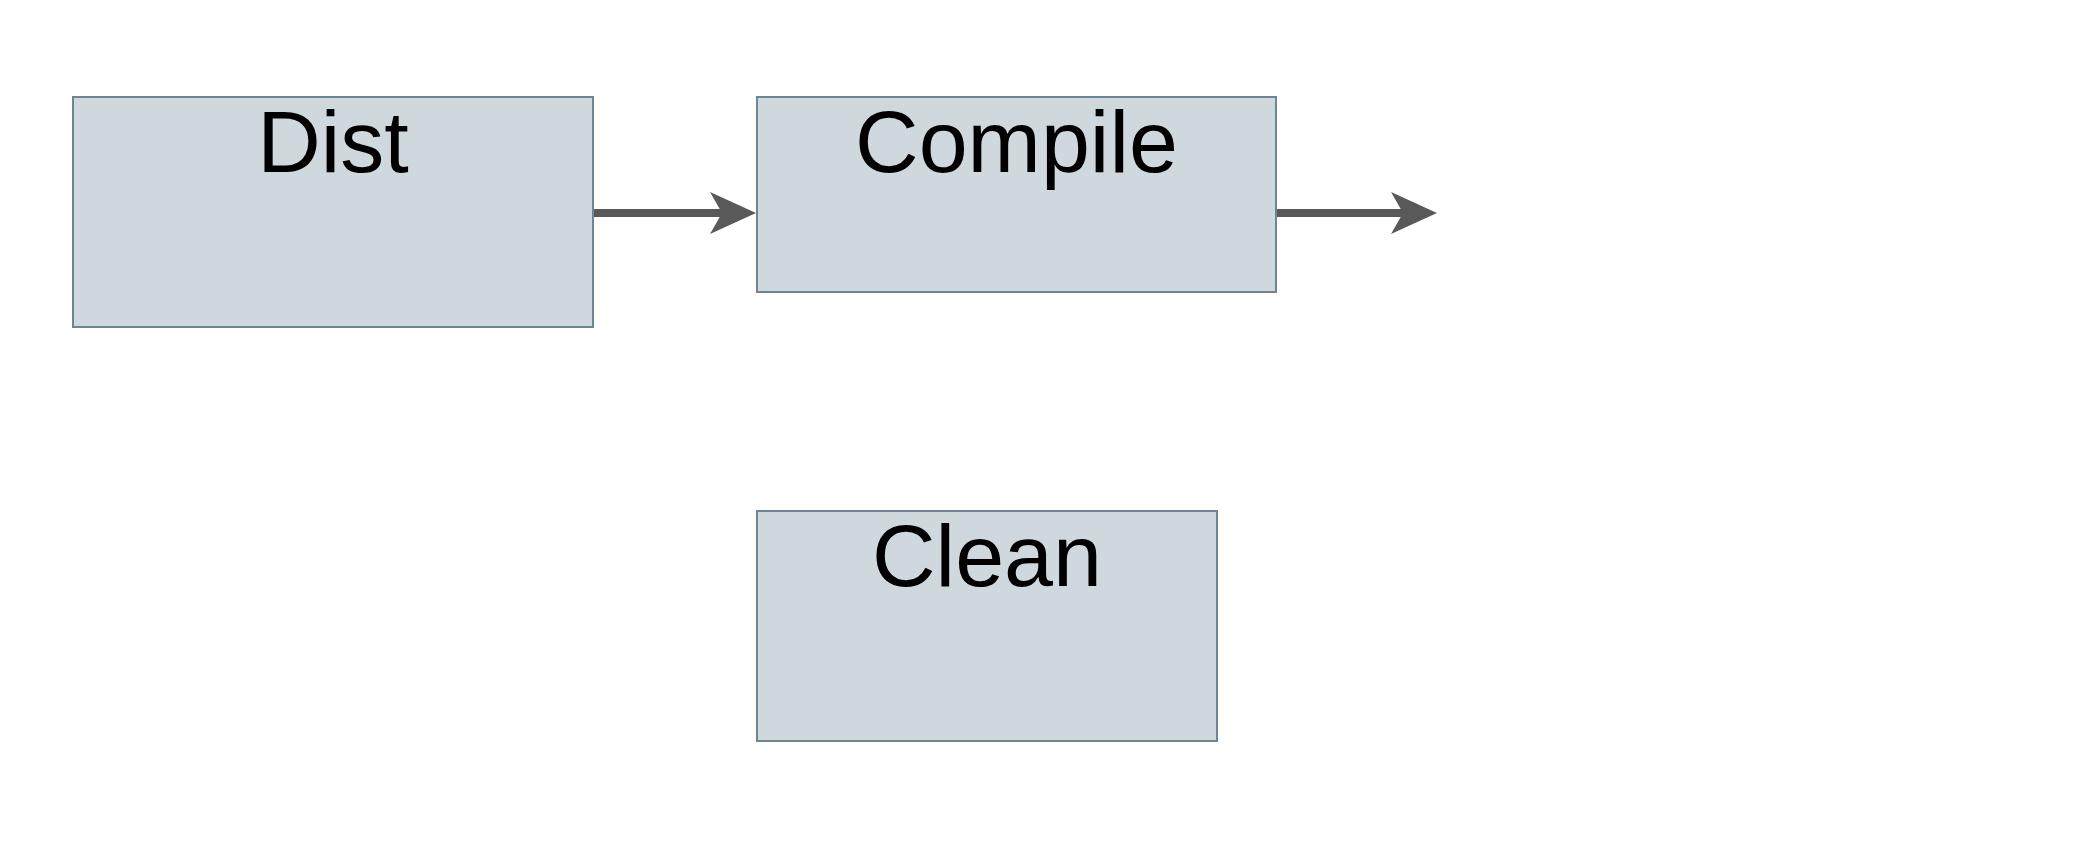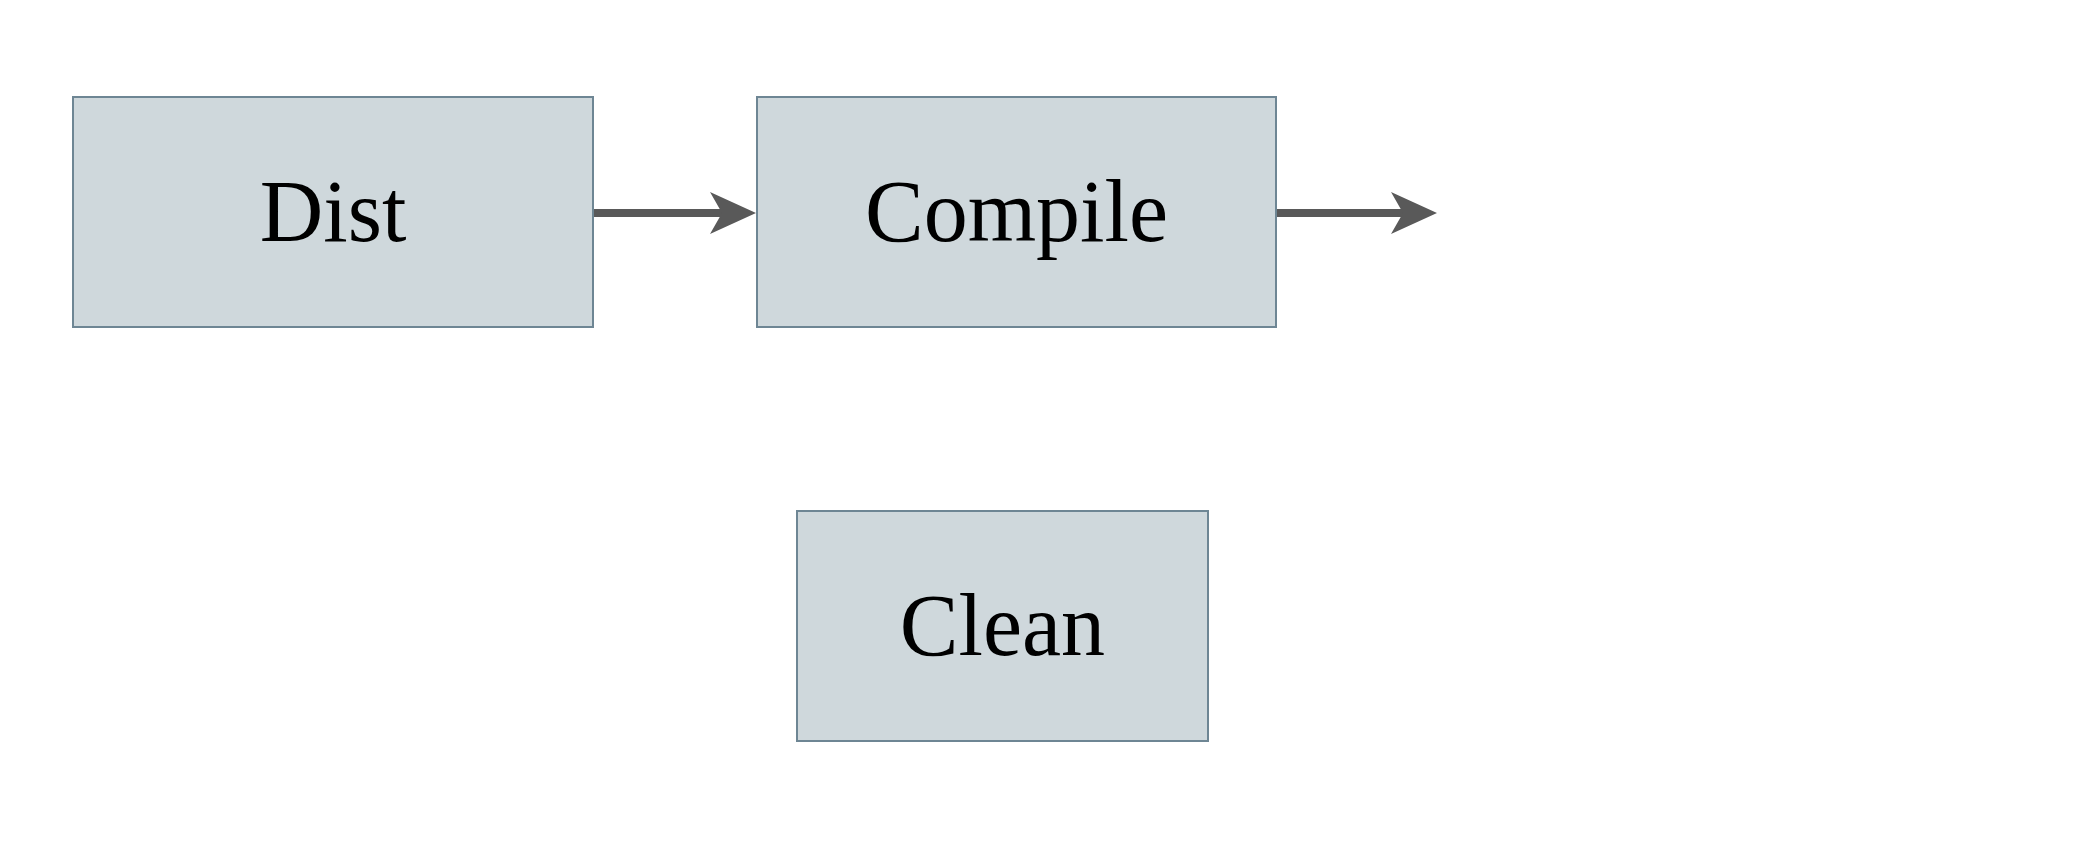--- a/index.html
+++ b/index.html
@@ -19,36 +19,35 @@
     height: 848px;
     background: var(--background-color);
     overflow: hidden;
     font-family: "Liberation Sans", "DejaVu Sans", sans-serif;
   }
   .node {
     position: absolute;
     background: var(--node-fill-color);
     border: 2px solid var(--node-border-color);
     display: flex;
-    align-items: center;
+    align-items: flex-start;
     justify-content: center;
-    font-family: Liberation Serif, serif;
   }
   .node-label {
     color: var(--node-text-color);
     font-size: 88px;
     font-weight: 400;
     line-height: 1;
     letter-spacing: 0px;
     white-space: nowrap;
   }
   .node-dist    { left: 72px;   top: 96px;  width: 522px; height: 232px; }
-  .node-compile { left: 756px;  top: 96px;  width: 521px; height: 232px; }
+  .node-compile { left: 756px;  top: 96px;  width: 521px; height: 197px; }
   .node-init    { left: 1437px; top: 96px;  width: 521px; height: 232px; }
-  .node-clean   { left: 796px;  top: 510px; width: 413px; height: 232px; }
+  .node-clean   { left: 756px;  top: 510px; width: 462px; height: 232px; }
   .edge {
     position: absolute;
     overflow: visible;
   }
   .edge-1 { left: 594px;  top: 183px; }
   .edge-2 { left: 1277px; top: 183px; }
   .edge .shaft { stroke: var(--arrow-color); stroke-width: 8; }
   .edge .head  { fill: var(--arrow-color); }
 </style>
 </head>

